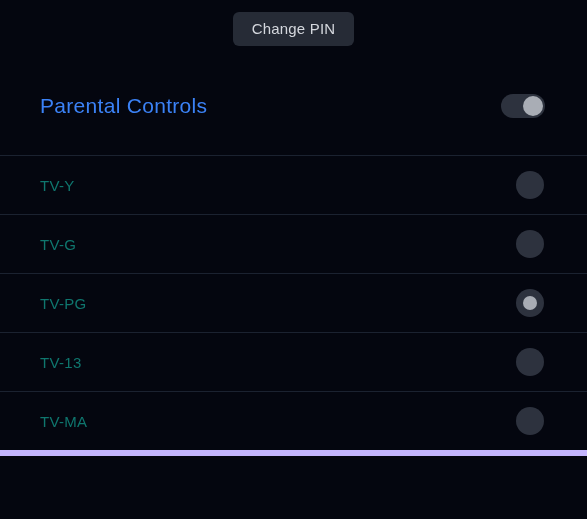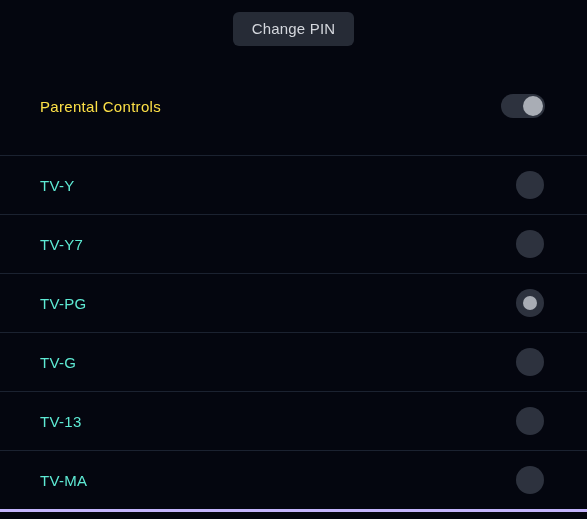--- a/index.html
+++ b/index.html
@@ -52,22 +52,22 @@
     left: 0;
     top: 76px;
     width: 587px;
     height: 60px;
     display: flex;
     align-items: center;
   }
   .toggle-label {
     position: absolute;
     left: 40px;
-    color: #fde047;
-    font-size: 15px;
+    color: #3b82f6;
+    font-size: 21px;
     letter-spacing: 0.3px;
     white-space: nowrap;
   }
   .switch {
     position: absolute;
     left: 501px;
     top: 18px;
     width: 44px;
     height: 24px;
     border-radius: 12px;
@@ -94,26 +94,26 @@
   .rating-row {
     position: relative;
     width: 587px;
     height: 58px;
     border-top: 1px solid #1b2230;
     display: flex;
     align-items: center;
     cursor: pointer;
   }
   .rating-row:last-child {
-    border-bottom: 3px solid #c4b5fd;
+    border-bottom: 6px solid #c4b5fd;
   }
   .rating-label {
     position: absolute;
     left: 40px;
-    color: #5eead4;
+    color: #0f766e;
     font-size: 15px;
     letter-spacing: 0.3px;
     white-space: nowrap;
   }
   .radio {
     position: absolute;
     left: 516px;
     top: 15px;
     width: 28px;
     height: 28px;
@@ -153,38 +153,32 @@
 
 <div class="rating-list">
 
   <div class="rating-row">
     <span class="rating-label">TV-Y</span>
     <div class="radio">
       
     </div>
   </div>
 
+
   <div class="rating-row">
-    <span class="rating-label">TV-Y7</span>
+    <span class="rating-label">TV-G</span>
     <div class="radio">
       
     </div>
   </div>
 
   <div class="rating-row">
     <span class="rating-label">TV-PG</span>
     <div class="radio selected">
       <div class="radio-dot"></div>
-    </div>
-  </div>
-
-  <div class="rating-row">
-    <span class="rating-label">TV-G</span>
-    <div class="radio">
-      
     </div>
   </div>
 
   <div class="rating-row">
     <span class="rating-label">TV-13</span>
     <div class="radio">
       
     </div>
   </div>
 

